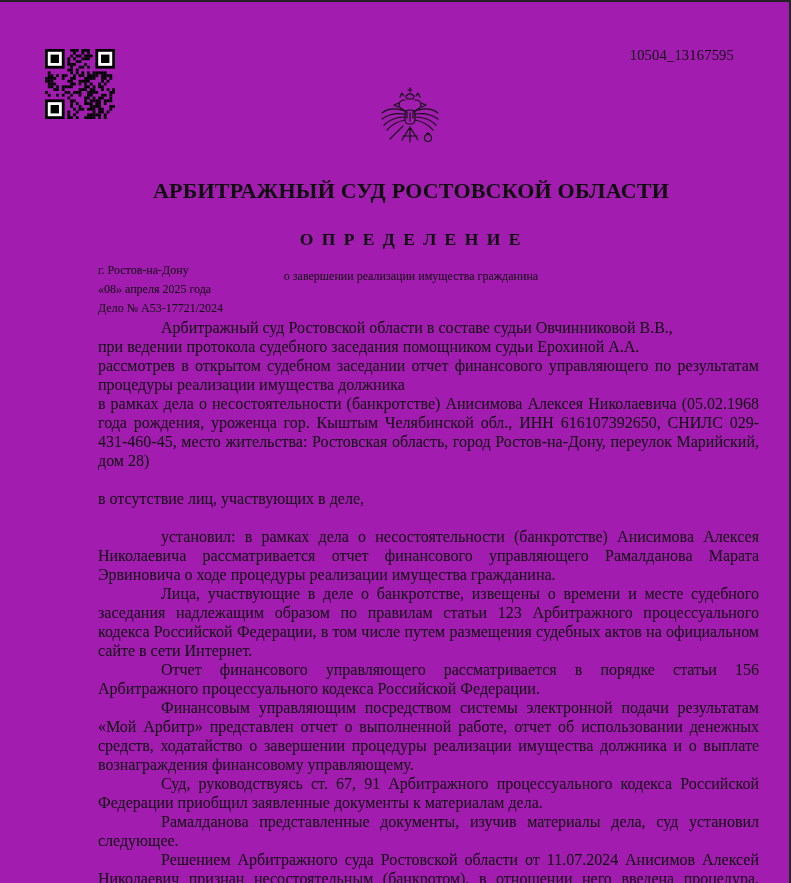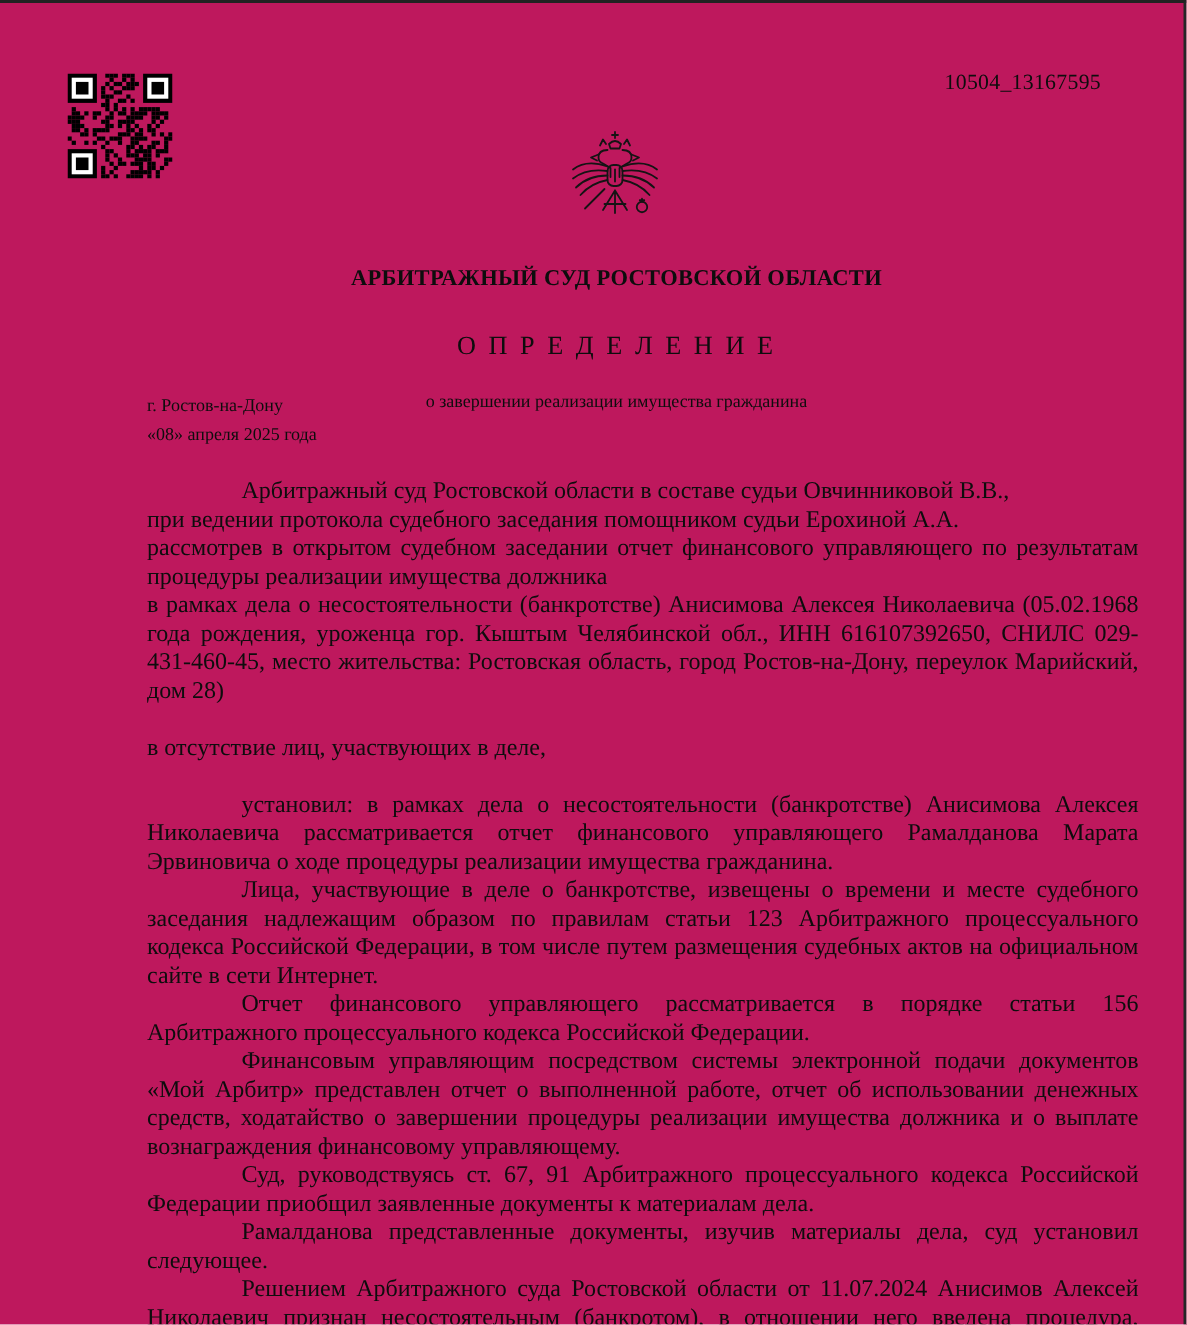--- a/index.html
+++ b/index.html
@@ -1,27 +1,27 @@
 <!DOCTYPE html>
 <html lang="ru"><head>
 <meta charset="utf-8">
 <style>
   html,body{margin:0;padding:0;background:#fff;}
   .page{
-    position:relative;width:791px;height:883px;background:#be185d;
+    position:relative;width:791px;height:883px;background:#a21caf;
     border-top:2px solid #222;border-right:2px solid #262626;
     box-sizing:border-box;overflow:hidden;
     font-family:"Liberation Serif", serif;color:#0d0d0d;
   }
   .qr{position:absolute;left:45px;top:47px;width:70px;height:70px;}
   .doc-id{position:absolute;top:45px;right:55px;font-size:14.5px;letter-spacing:.2px;}
   .emblem{position:absolute;left:379px;top:84px;width:62px;height:72px;}
   .header{position:absolute;left:63px;top:176px;width:696px;text-align:center;}
-  .court-name{font-size:15px;font-weight:bold;letter-spacing:.2px;}
-  .doc-type{margin-top:25px;font-size:17.5px;font-weight:normal;letter-spacing:2px;}
+  .court-name{font-size:22px;font-weight:bold;letter-spacing:.2px;}
+  .doc-type{margin-top:25px;font-size:17.5px;font-weight:bold;letter-spacing:2px;}
   .subtitle{margin-top:19px;font-size:12px;}
   .meta{position:absolute;left:98px;top:259px;width:661px;font-size:12px;line-height:19px;}
   .meta-row{display:flex;justify-content:space-between;flex-direction:column;}
   .body-text{position:absolute;left:98px;top:316px;width:661px;}
   .body-text p{margin:0;font-size:16px;line-height:19px;text-align:justify;}
   .body-text p.indent{text-indent:63px;}
   .body-text p.gap{margin-top:19px;}
 </style>
 </head>
 <body>
@@ -293,31 +293,32 @@
   <div class="header">
     <div class="court-name">АРБИТРАЖНЫЙ СУД РОСТОВСКОЙ ОБЛАСТИ</div>
     <div class="doc-type">О П Р Е Д Е Л Е Н И Е</div>
     <div class="subtitle">о  завершении реализации имущества гражданина</div>
   </div>
 
   <div class="meta">
     <div>г. Ростов-на-Дону</div>
     <div class="meta-row">
       <span>«08» апреля 2025 года</span>
+      <span>Дело № А53-17721/2024</span>
     </div>
   </div>
 
   <div class="body-text">
     <p class="indent">Арбитражный суд Ростовской области в составе судьи Овчинниковой В.В.,</p>
     <p>при ведении протокола судебного заседания помощником судьи Ерохиной А.А.</p>
     <p>рассмотрев в открытом судебном заседании отчет финансового управляющего по результатам процедуры реализации имущества должника</p>
     <p>в рамках дела о несостоятельности (банкротстве) Анисимова Алексея Николаевича (05.02.1968 года рождения, уроженца гор. Кыштым Челябинской обл., ИНН 616107392650, СНИЛС 029-431-460-45, место жительства: Ростовская область, город Ростов-на-Дону, переулок Марийский, дом 28)</p>
     <p class="gap">в отсутствие лиц, участвующих в деле,</p>
     <p class="gap indent">установил: в рамках дела о несостоятельности (банкротстве) Анисимова Алексея Николаевича  рассматривается отчет финансового управляющего Рамалданова Марата Эрвиновича о ходе процедуры реализации имущества гражданина.</p>
     <p class="indent">Лица, участвующие в деле о банкротстве, извещены о времени и месте судебного заседания надлежащим образом по правилам статьи 123 Арбитражного процессуального кодекса Российской Федерации, в том числе путем размещения судебных актов на официальном сайте в сети Интернет.</p>
     <p class="indent">Отчет финансового управляющего рассматривается в порядке статьи 156 Арбитражного процессуального кодекса Российской Федерации.</p>
-    <p class="indent">Финансовым управляющим посредством системы электронной подачи документов «Мой Арбитр» представлен отчет о выполненной работе, отчет об использовании денежных средств, ходатайство о завершении процедуры реализации имущества должника и о выплате вознаграждения финансовому управляющему.</p>
+    <p class="indent">Финансовым управляющим посредством системы электронной подачи результатам «Мой Арбитр» представлен отчет о выполненной работе, отчет об использовании денежных средств, ходатайство о завершении процедуры реализации имущества должника и о выплате вознаграждения финансовому управляющему.</p>
     <p class="indent">Суд, руководствуясь ст. 67, 91 Арбитражного  процессуального кодекса Российской Федерации приобщил заявленные документы к материалам дела.</p>
     <p class="indent">Рамалданова представленные документы, изучив материалы дела, суд установил следующее.</p>
     <p class="indent">Решением Арбитражного суда Ростовской области от 11.07.2024 Анисимов Алексей Николаевич признан несостоятельным (банкротом), в отношении него введена процедура, применяемая в деле о банкротстве - реализации имущества гражданина,</p>
   </div>
 
 </div>
 
 </body></html>

